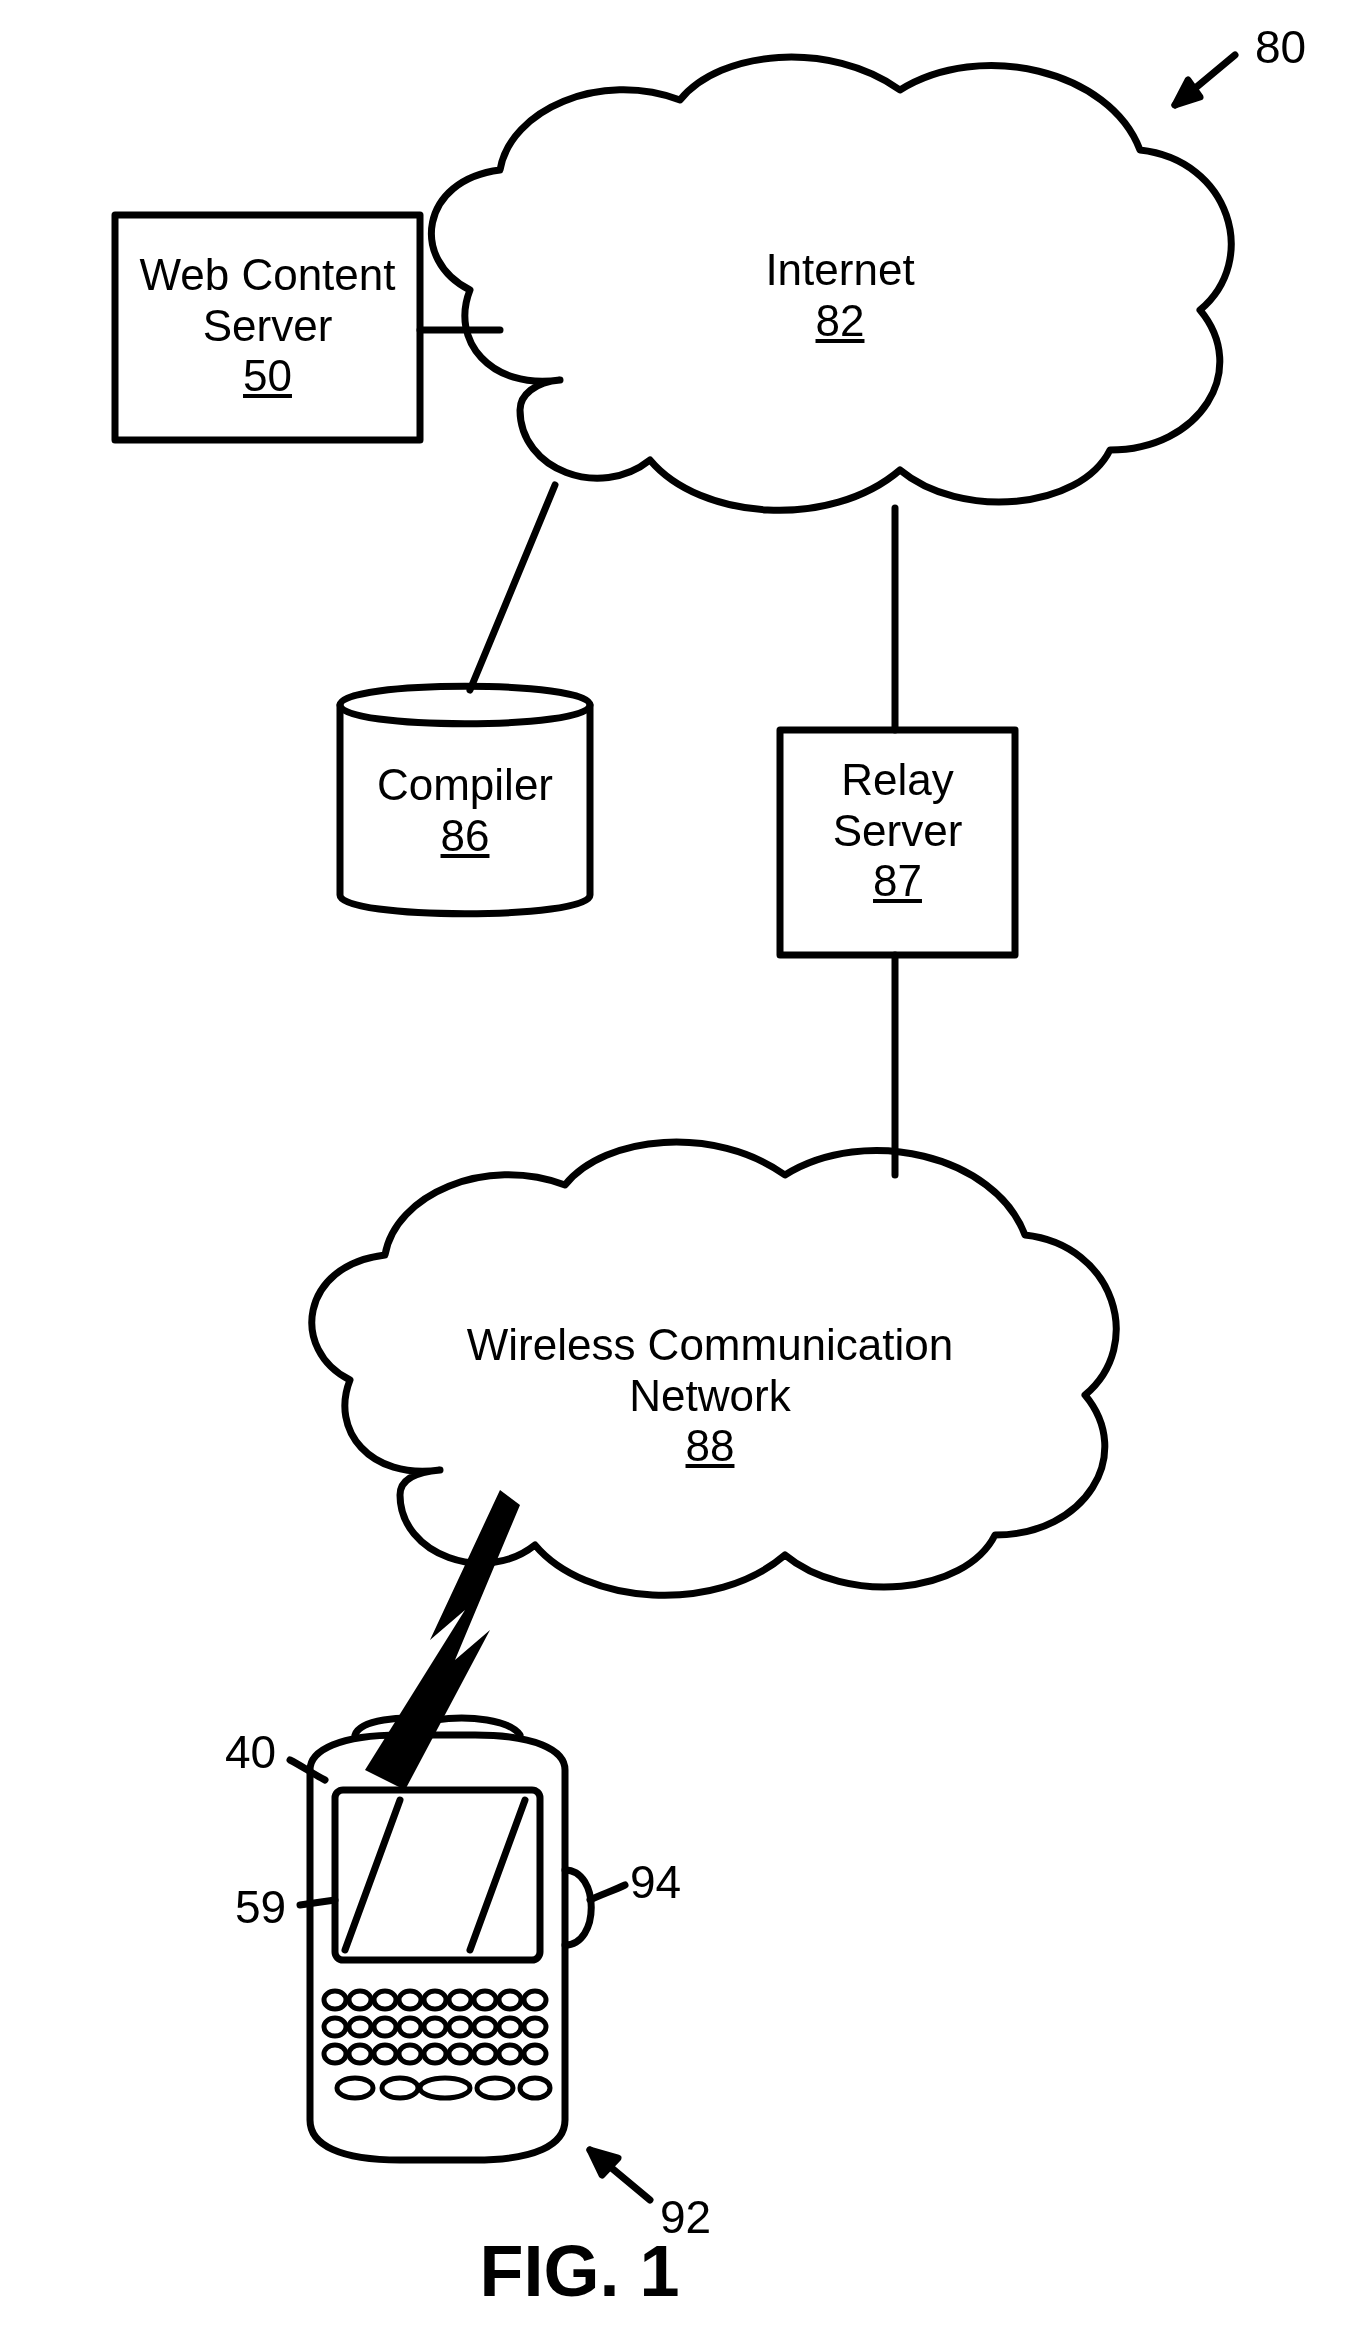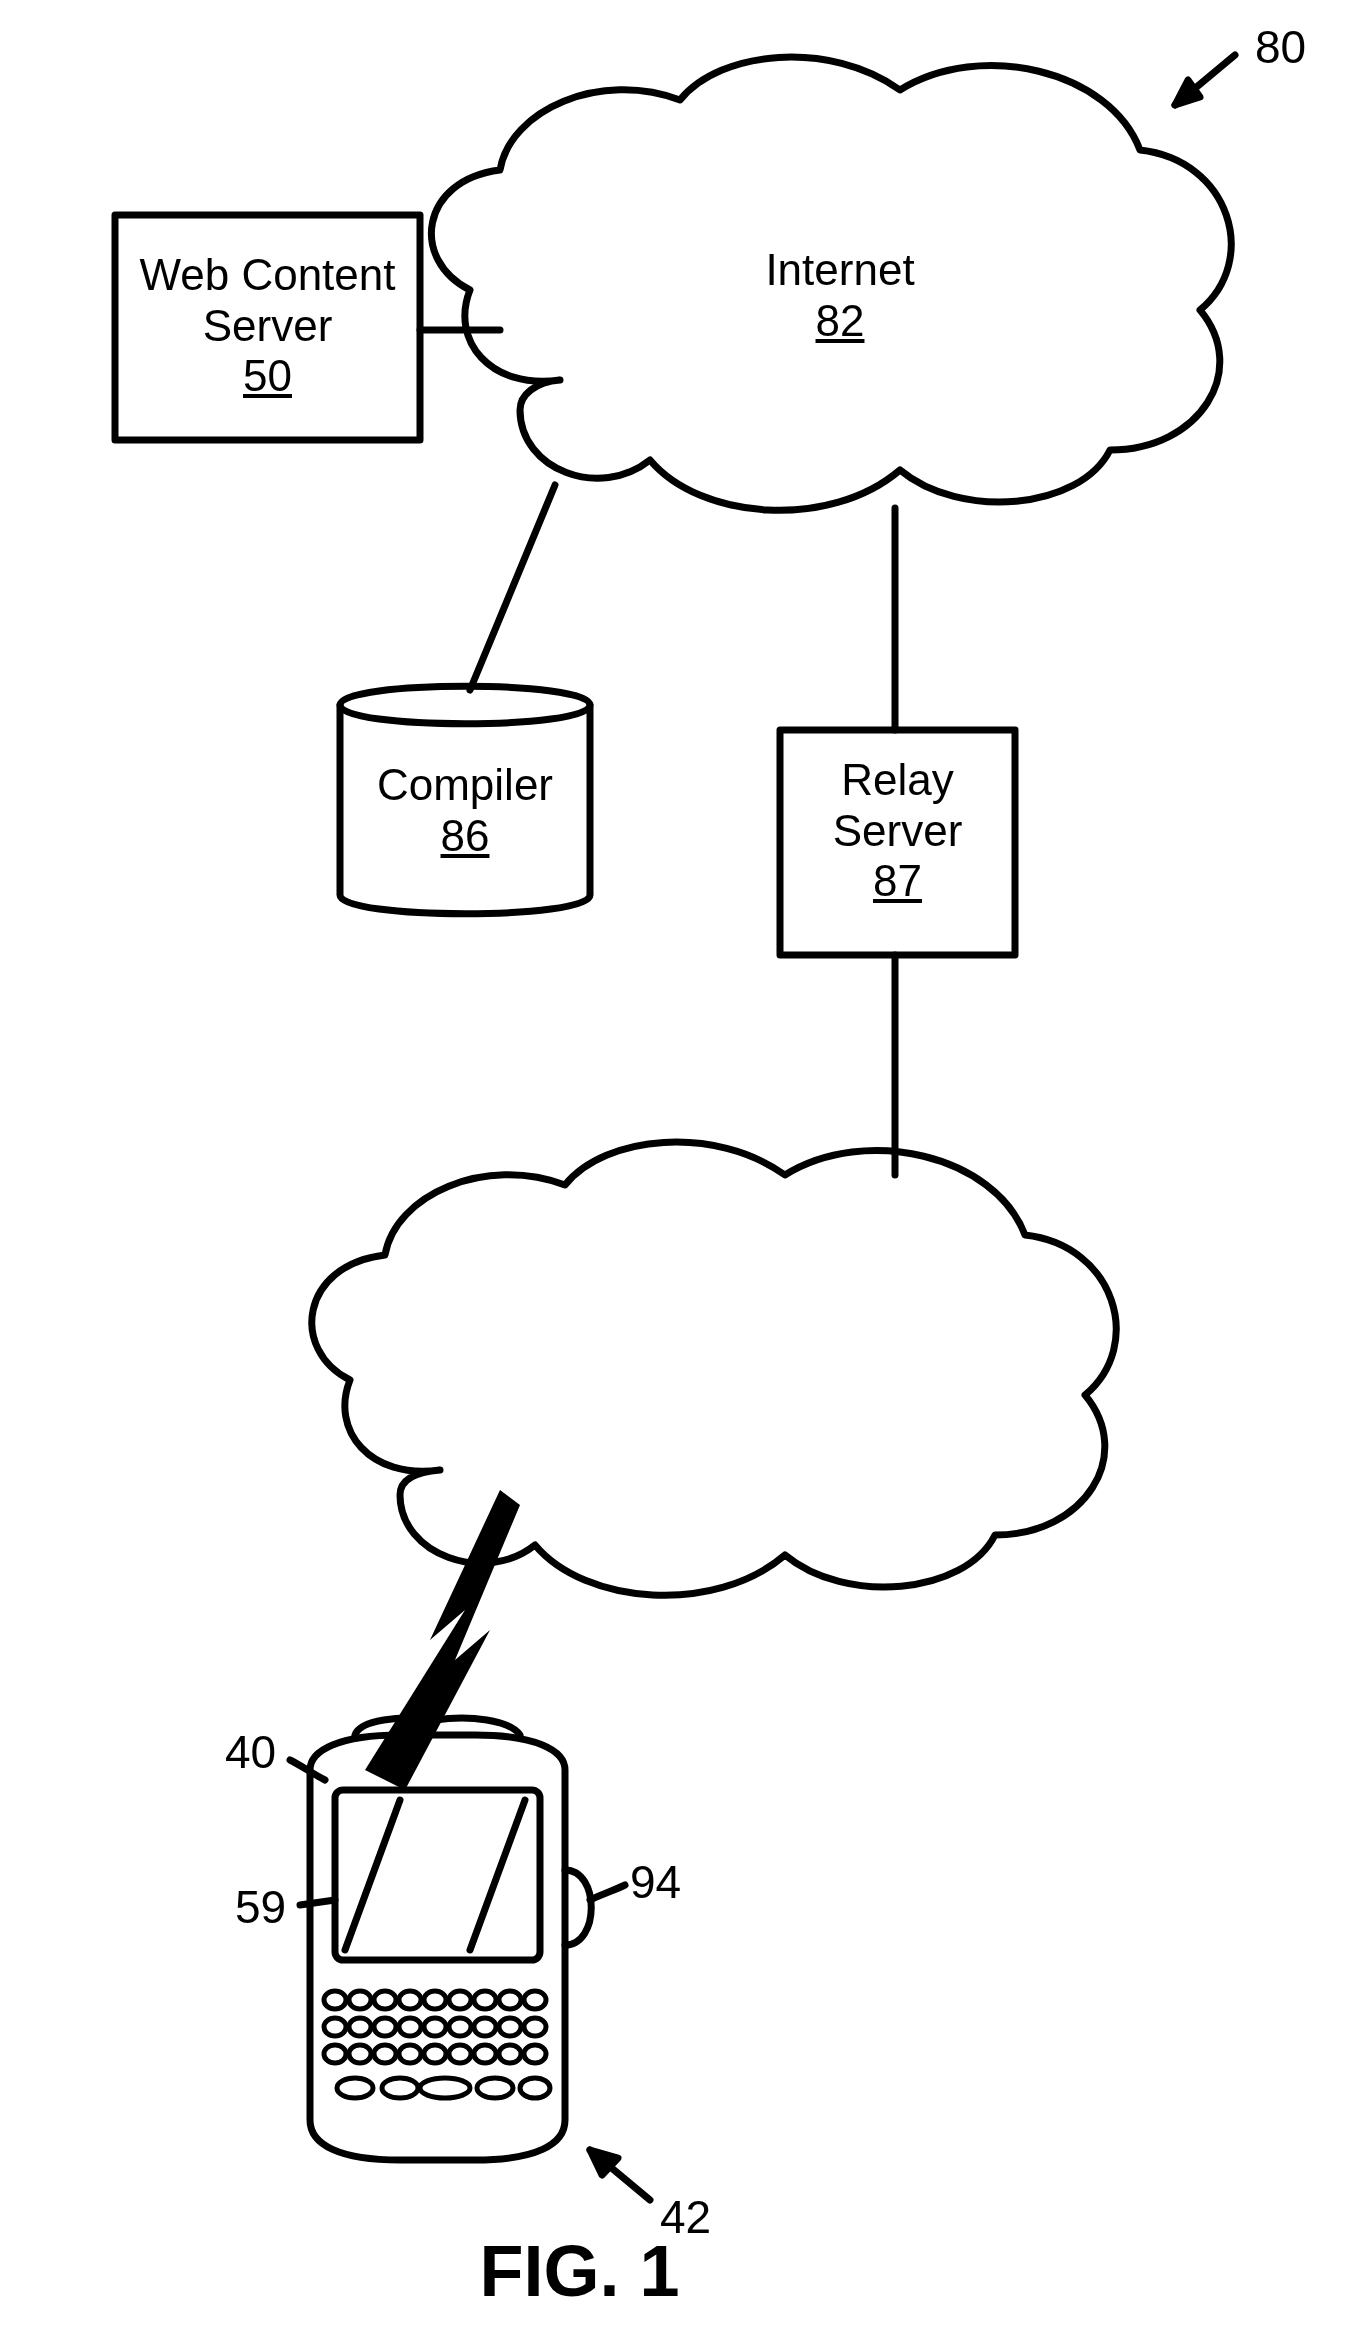--- a/index.html
+++ b/index.html
@@ -189,26 +189,31 @@
     <div class="label-title">Compiler</div>
     <div class="label-num">86</div>
   </div>
 
   <div class="label-node" style="left:780px; top:755px; width:235px;">
     <div class="label-title" style="white-space:pre-line;">Relay
 Server</div>
     <div class="label-num">87</div>
   </div>
 
+  <div class="label-node" style="left:410px; top:1320px; width:600px;">
+    <div class="label-title" style="white-space:pre-line;">Wireless Communication
+Network</div>
+    <div class="label-num">88</div>
+  </div>
 
   <div class="ref-num" style="left:1255px; top:20px;">80</div>
 
   <div class="ref-num" style="left:225px; top:1725px;">40</div>
 
   <div class="ref-num" style="left:630px; top:1855px;">94</div>
 
   <div class="ref-num" style="left:235px; top:1880px;">59</div>
 
-  <div class="ref-num" style="left:660px; top:2190px;">42</div>
+  <div class="ref-num" style="left:660px; top:2190px;">92</div>
 
   <div class="label-node fig-caption" style="left:0; top:2230px; width:1159px;">FIG. 1</div>
 
 </div>
 
 </body></html>

